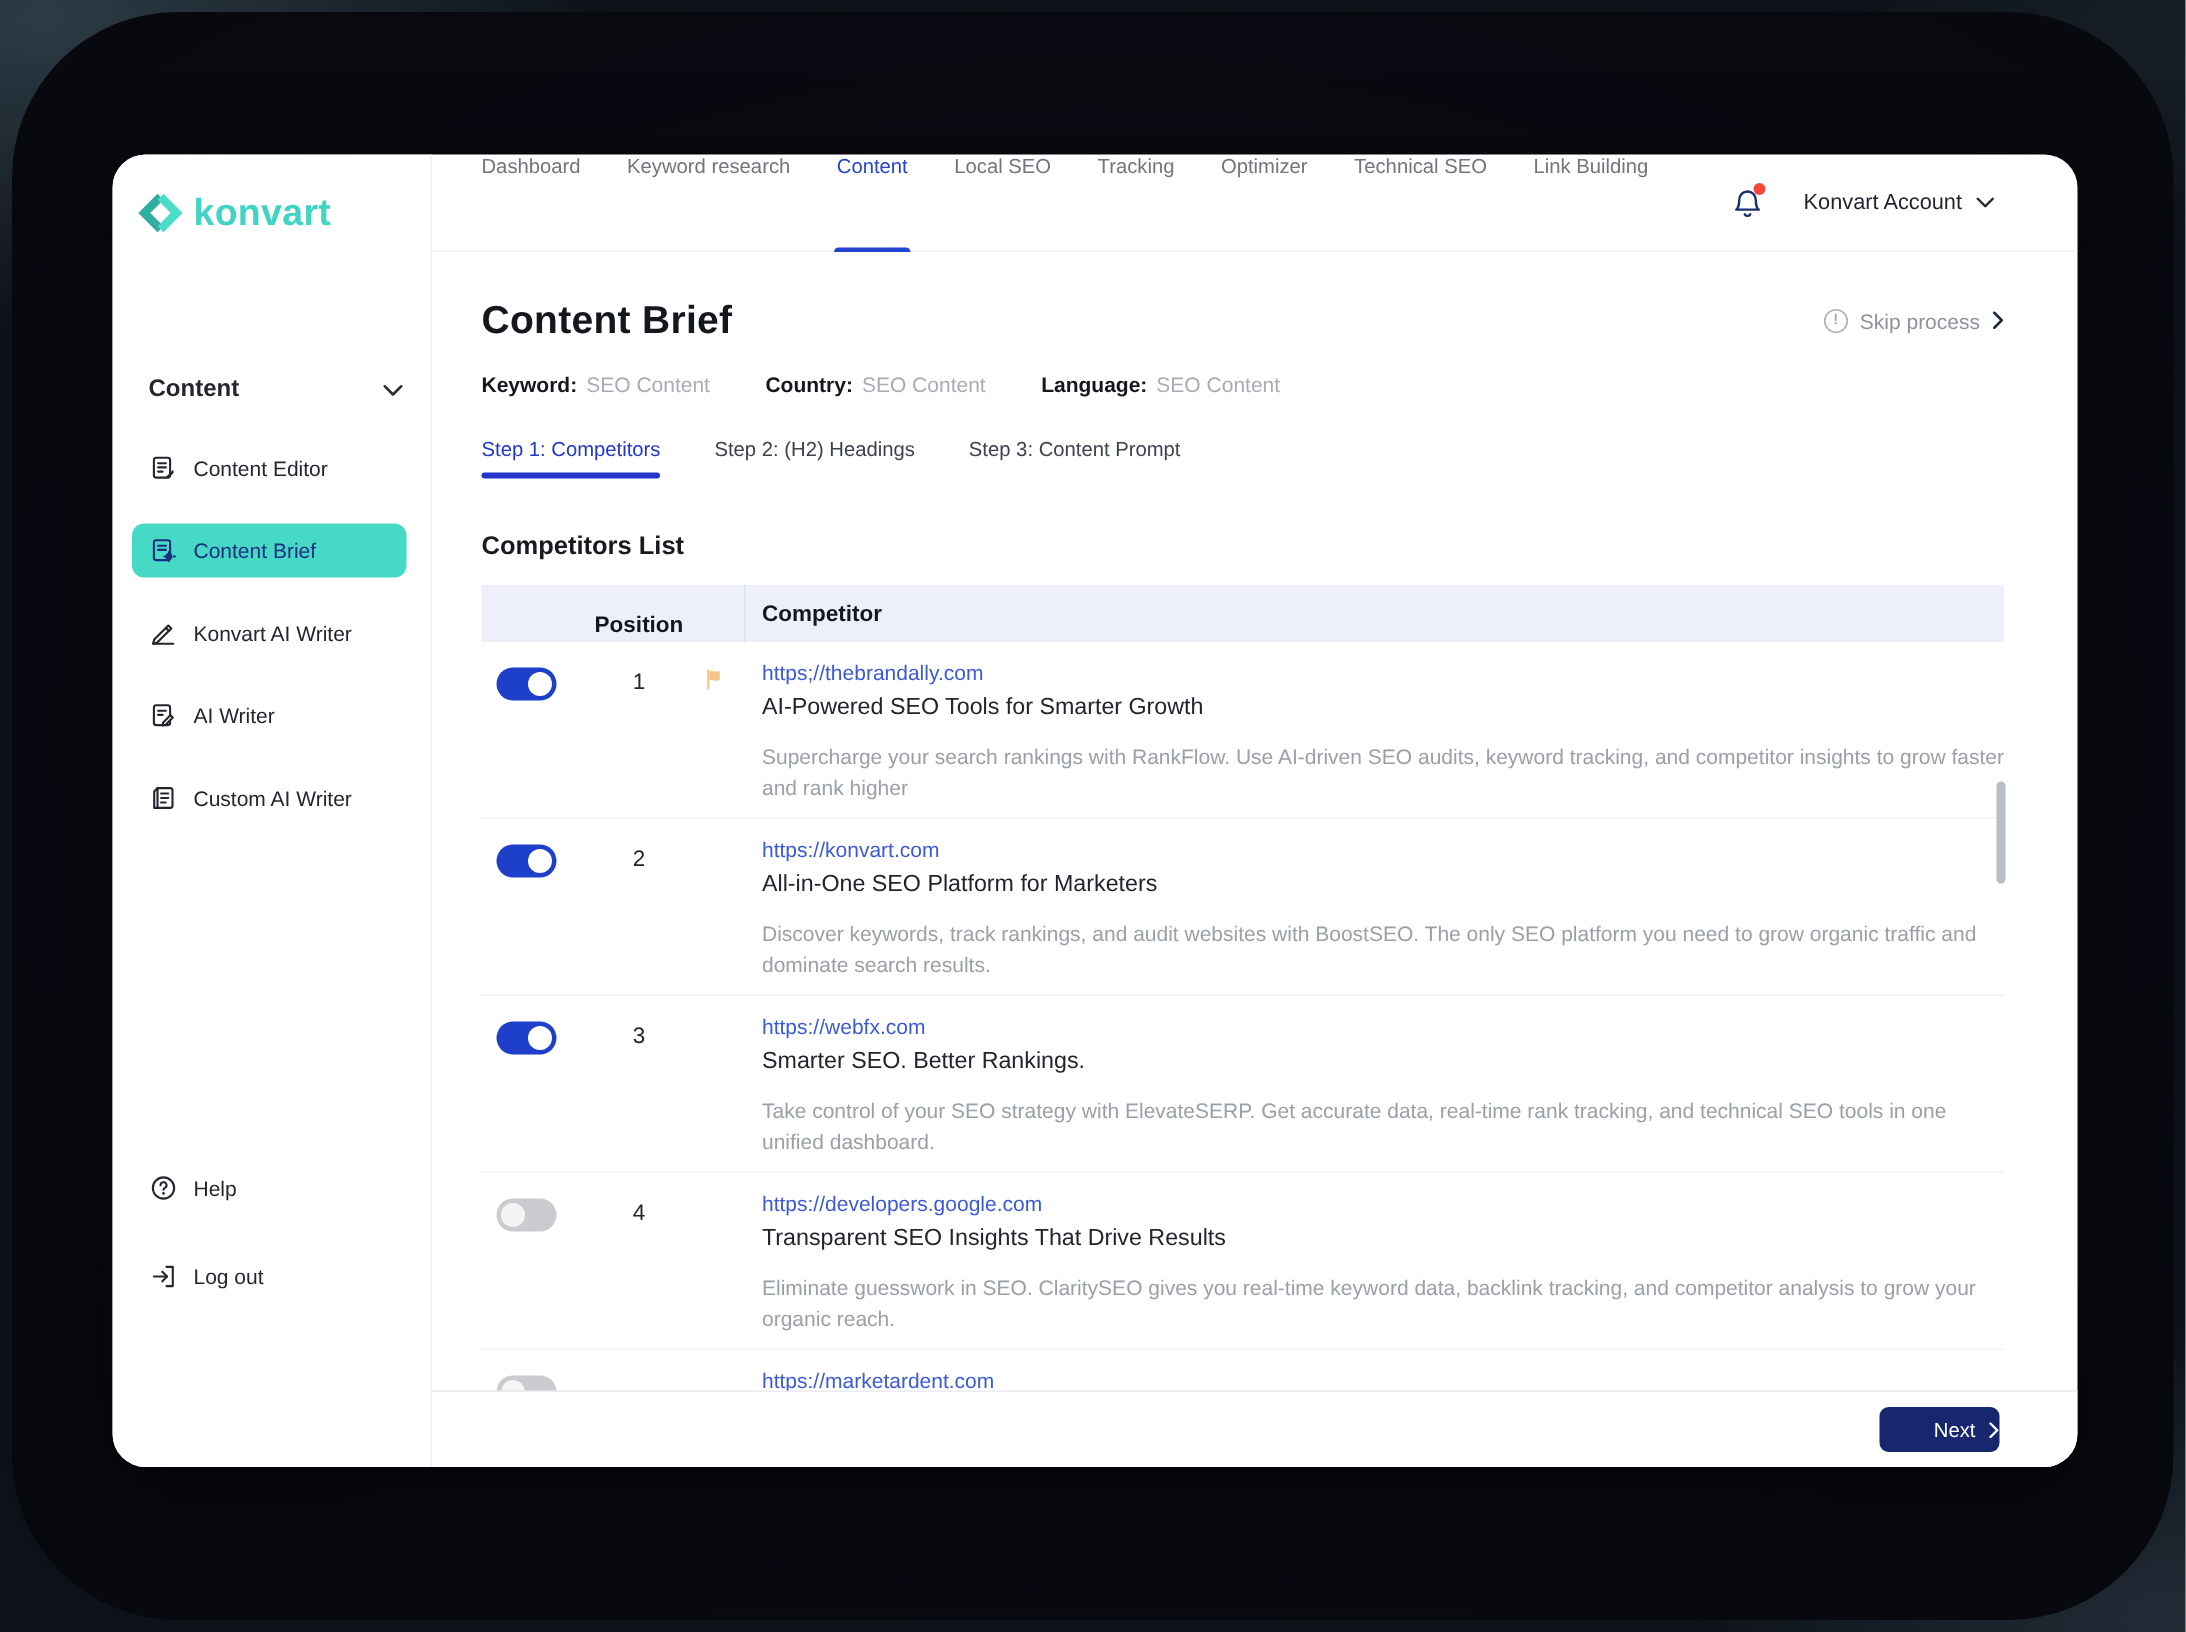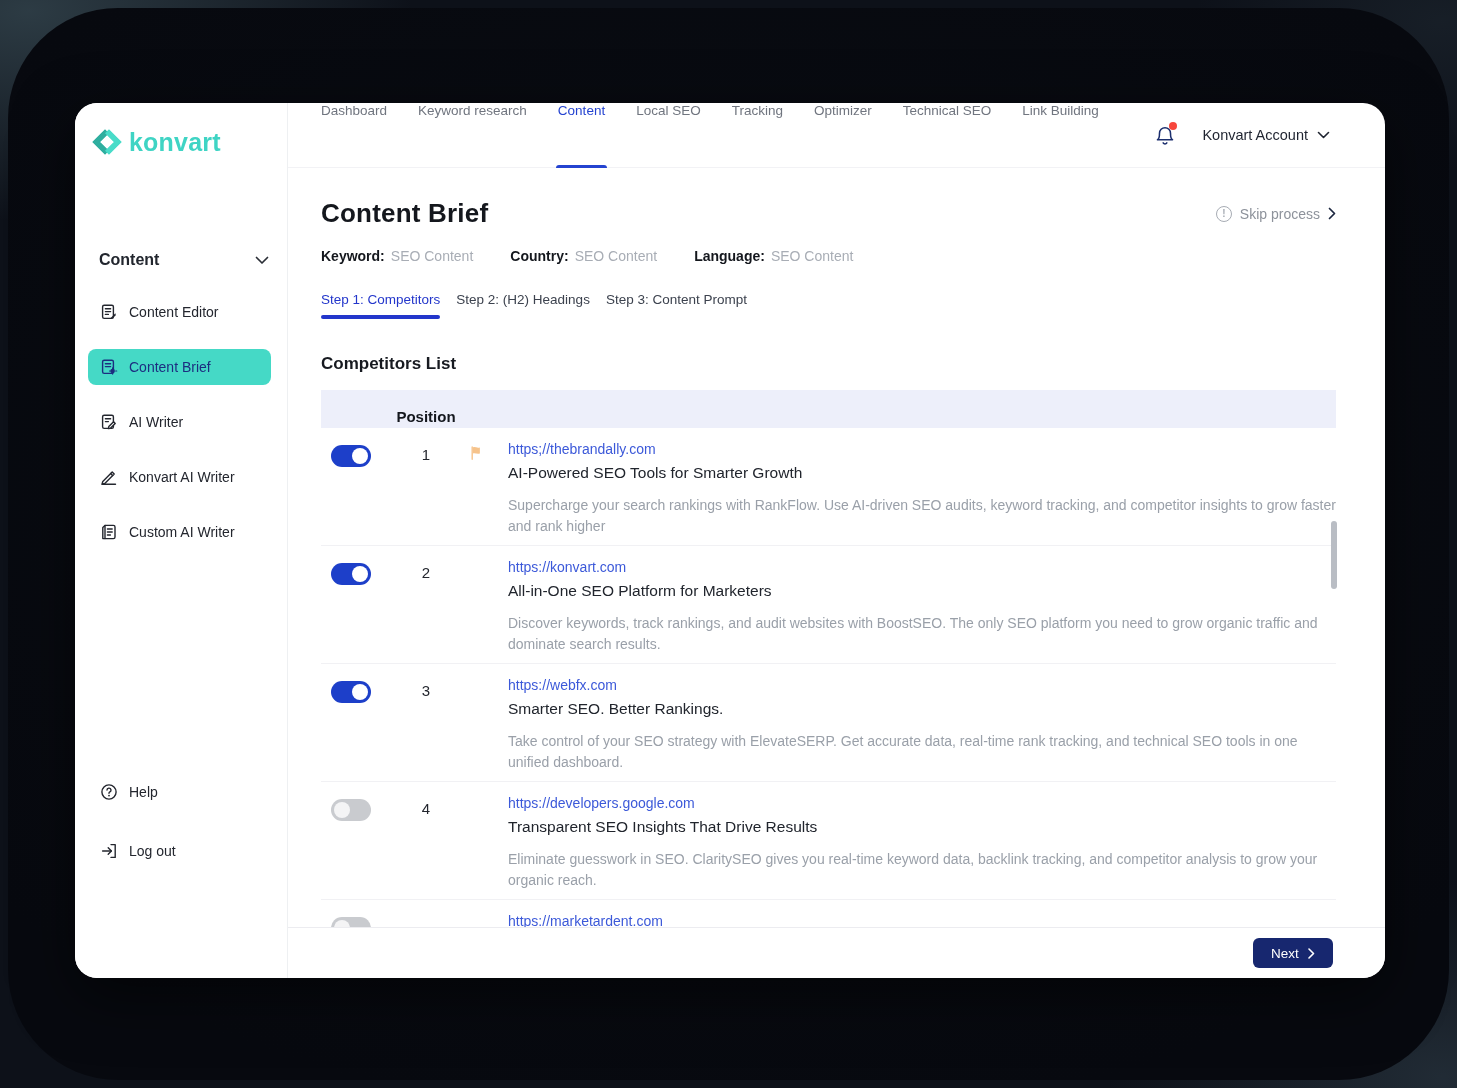--- a/index.html
+++ b/index.html
@@ -51,21 +51,21 @@
   .content { position:relative; flex:1; overflow:hidden; padding:0 49px 0 33px; }
   .title-row { margin-top:30px; display:flex; align-items:center; justify-content:space-between; }
   .page-title { font-size:26px; font-weight:700; color:#14171d; letter-spacing:.2px; }
   .skip { display:flex; align-items:center; gap:8px; color:#8d929b; font-size:14px; cursor:pointer; }
   .info-circle { width:16px; height:16px; border:1.3px solid #a7acb4; border-radius:50%; display:flex; align-items:center; justify-content:center;
     font-size:10px; color:#a7acb4; font-weight:700; }
   .meta-row { margin-top:17px; display:flex; gap:37px; font-size:14px; height:20px; }
   .meta-group { display:flex; gap:6px; align-items:center; }
   .m-label { font-weight:700; color:#14171d; }
   .m-value { color:#a8adb5; }
-  .steps-row { margin-top:26px; display:flex; gap:16px; height:27px; }
+  .steps-row { margin-top:26px; display:flex; gap:36px; height:27px; }
   .step { font-size:13.5px; color:#3c424e; cursor:pointer; }
   .step.active { color:#2336cb; font-weight:500; }
   .step.active::after { content:""; display:block; margin-top:8px; height:4px; border-radius:3px; background:#2336cb; }
   .list-heading { margin-top:35px; font-size:17px; font-weight:700; color:#171a20; height:22px; }
   .table { margin-top:14px; width:1015px; }
   .t-head { display:flex; height:38px; background:#edeffa; align-items:center; font-size:15px; font-weight:700; color:#14171d; }
   .th-toggle { width:75px; }
   .th-pos { width:60px; text-align:center;margin-top:14px; }
   .th-flag { width:40px; }
   .th-comp { flex:1; border-left:1px solid #dde0ee; align-self:stretch; display:flex; align-items:center; padding-left:11px; }
@@ -80,21 +80,21 @@
   .knob { position:absolute; top:3px; width:16px; height:16px; border-radius:50%; background:#fff; }
   .toggle.on .knob { right:3px; }
   .toggle.off .knob { left:3px; background:#f4f4f5; }
   .comp-url { display:inline-block; font-size:14px; color:#3c59d9; text-decoration:none; margin-bottom:7px; cursor:pointer; }
   .comp-title { font-size:15.5px; color:#21252d; font-weight:500; margin-bottom:13px; }
   .comp-desc { font-size:14px; color:#9aa0a9; line-height:1.48; max-width:835px; }
   .v-scrollbar { position:absolute; right:48px; top:353px; width:6px; height:68px; border-radius:3px; background:#b9bdc4; cursor:pointer; }
   
   .footer-bar { flex:0 0 51px; border-top:1px solid #ececf0; display:flex; align-items:center; justify-content:flex-end; padding-right:52px; background:#fff; }
   .next-btn { width:80px; height:30px; border-radius:6px; background:#17276f; color:#fff; border:none; font-size:13.5px;
-    display:flex; align-items:center; justify-content:center; gap:9px; cursor:pointer; font-family:inherit; }
+    display:flex; align-items:center; justify-content:flex-end; gap:9px; cursor:pointer; font-family:inherit; }
   svg { display:block; }
 </style>
 </head>
 <body>
 
 <div class="canvas">
   <div class="device-frame"></div>
 
   <div class="app-window">
 
@@ -136,36 +136,36 @@
                 <path d="M5.4 5.8h5.2M5.4 8.6h5.2"></path>
                 <circle cx="12.6" cy="13" r="2.3" fill="currentColor" stroke="none"></circle>
                 <path d="M12.6 9.9v1M12.6 15.1v1M9.5 13h1M15.7 13h1" stroke-width="1.2"></path>
               </svg>
             </span>
             <span class="side-label">Content Brief</span>
           </div>
           <div class="side-item">
             <span class="side-icon">
               <svg viewBox="0 0 18 18" fill="none" stroke="currentColor" stroke-width="1.4" stroke-linecap="round" stroke-linejoin="round">
+                <path d="M2.8 13.4 12.2 4l2 2-9.4 9.4-2.8.8z"></path>
+                <path d="M10.6 5.6l2 2"></path>
+                <path d="M2.5 16.2h13"></path>
+              </svg>
+            </span>
+            <span class="side-label">Konvart AI Writer</span>
+          </div>
+          <div class="side-item">
+            <span class="side-icon">
+              <svg viewBox="0 0 18 18" fill="none" stroke="currentColor" stroke-width="1.4" stroke-linecap="round" stroke-linejoin="round">
                 <rect x="2.6" y="2.2" width="10.8" height="13.2" rx="1.6"></rect>
                 <path d="M5.4 5.8h5.2M5.4 8.6h3"></path>
                 <path d="M8.8 13.6 13.6 8.8l1.6 1.6-4.8 4.8-2 .4z" fill="#ffffff"></path>
               </svg>
             </span>
             <span class="side-label">AI Writer</span>
-          </div>
-          <div class="side-item">
-            <span class="side-icon">
-              <svg viewBox="0 0 18 18" fill="none" stroke="currentColor" stroke-width="1.4" stroke-linecap="round" stroke-linejoin="round">
-                <path d="M2.8 13.4 12.2 4l2 2-9.4 9.4-2.8.8z"></path>
-                <path d="M10.6 5.6l2 2"></path>
-                <path d="M2.5 16.2h13"></path>
-              </svg>
-            </span>
-            <span class="side-label">Konvart AI Writer</span>
           </div>
           <div class="side-item">
             <span class="side-icon">
               <svg viewBox="0 0 18 18" fill="none" stroke="currentColor" stroke-width="1.4" stroke-linecap="round" stroke-linejoin="round">
                 <path d="M5 2.4h8.4a1.6 1.6 0 0 1 1.6 1.6v10a1.6 1.6 0 0 1-1.6 1.6H5z"></path>
                 <path d="M5 2.4 2.8 4.6v11H5"></path>
                 <path d="M7.4 6h4.8M7.4 9h4.8M7.4 12h3"></path>
               </svg>
             </span>
             <span class="side-label">Custom AI Writer</span>
@@ -277,20 +277,21 @@
             <div class="step"><span>Step 3: Content Prompt</span></div>
           </div>
 
         <h2 class="list-heading">Competitors List</h2>
 
         <div class="table">
           <div class="t-head">
             <div class="th-toggle"></div>
             <div class="th-pos">Position</div>
             <div class="th-flag"></div>
+            <div class="th-comp">Competitor</div>
           </div>
           <div>
               <div class="comp-row">
                 <div class="cell-toggle">
                   <div class="toggle on">
                     <span class="knob"></span>
                   </div>
                 </div>
                 <div class="cell-pos">1</div>
                 <div class="cell-flag">

